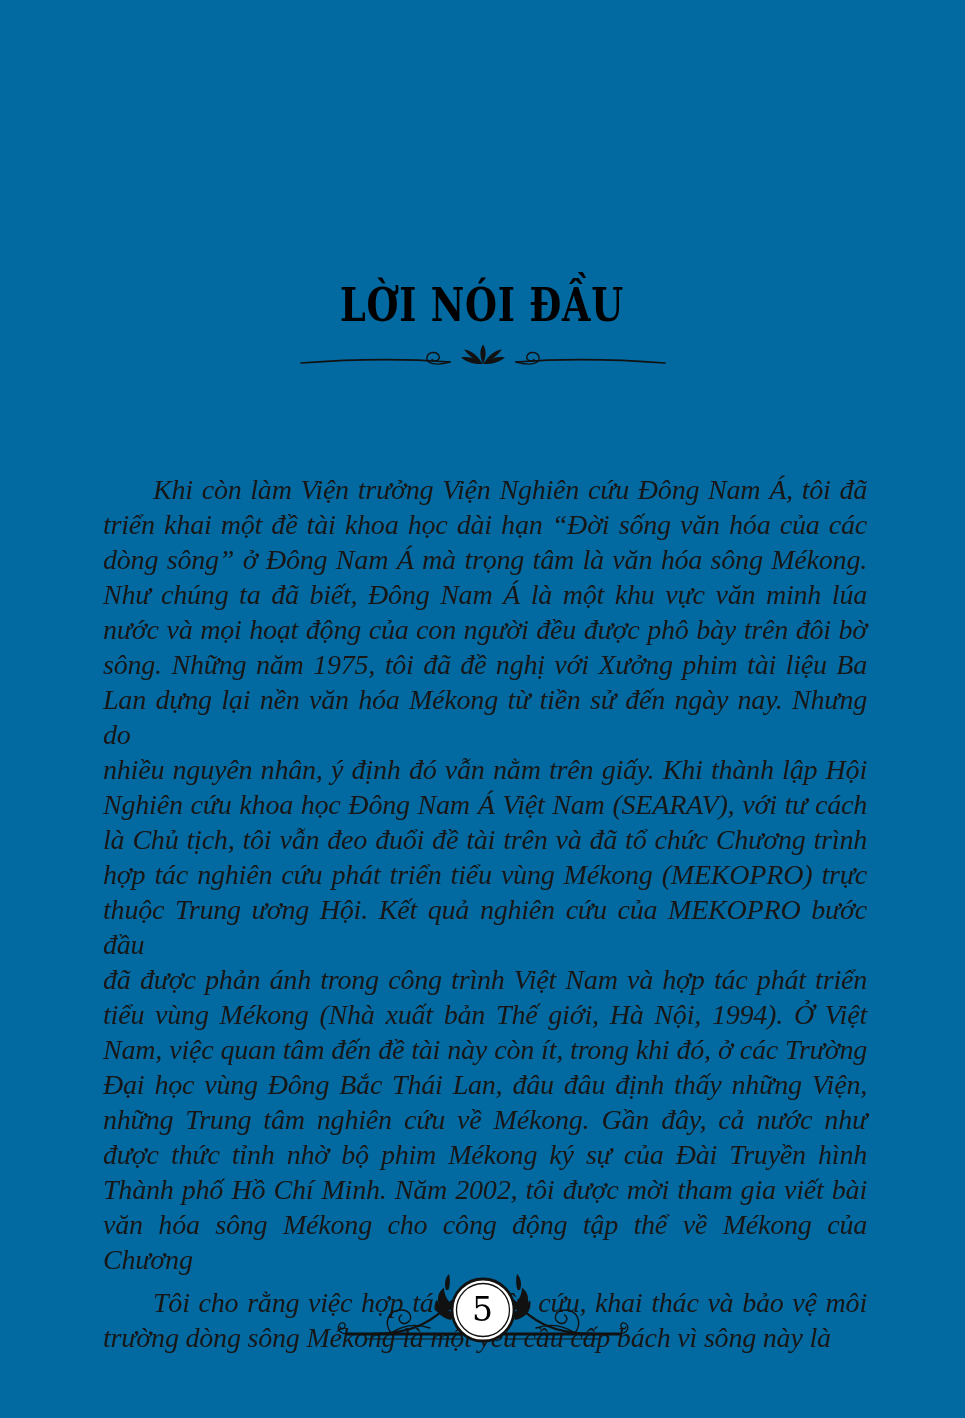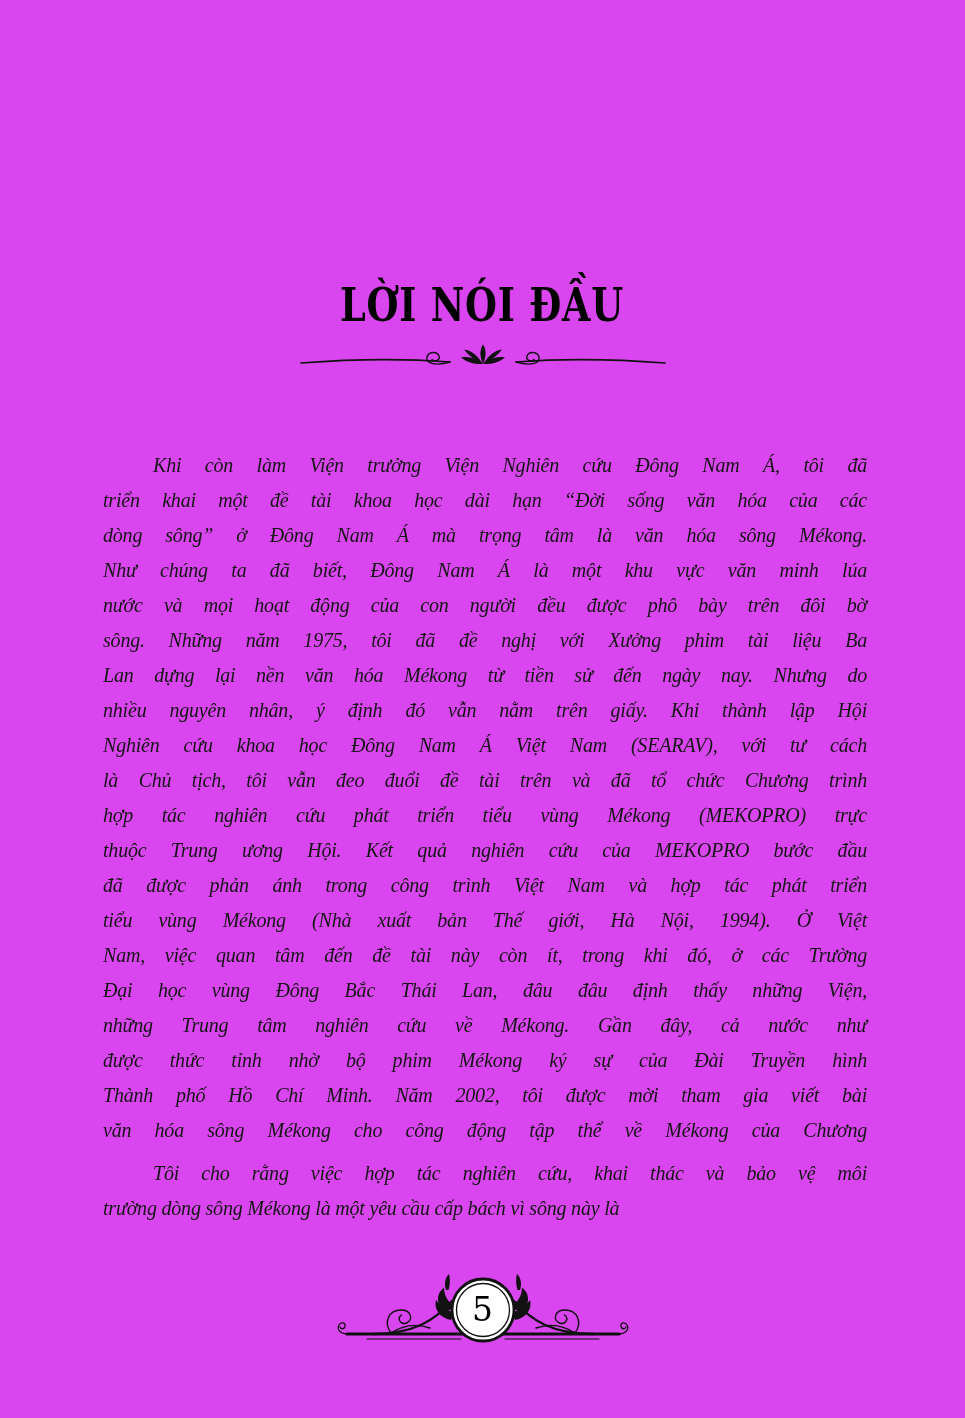--- a/index.html
+++ b/index.html
@@ -1,31 +1,31 @@
 <!DOCTYPE html>
 <html><head>
 <meta charset="utf-8">
 <style>
   * { margin:0; padding:0; box-sizing:border-box; }
   html, body { background:#ffffff; }
   .page {
     position:relative; width:965px; height:1418px;
-    background:#d946ef; margin:0 auto; overflow:hidden;
+    background:#0369a1; margin:0 auto; overflow:hidden;
     font-family:"Liberation Serif", serif; color:#161616;
   }
   .title-wrap { position:absolute; top:281px; left:0; width:100%; text-align:center; }
   .page-title {
     display:inline-block; font-family:"DejaVu Serif", serif; font-weight:700;
     font-size:47px; line-height:1; color:#000;
     transform:scaleX(0.78); transform-origin:center; letter-spacing:1px; white-space:nowrap;
   }
   .divider { position:absolute; top:342px; left:50%; transform:translateX(-50%); }
   .body-text {
-    position:absolute; top:448px; left:103px; width:764px;
-    font-style:italic; font-size:20px; line-height:35px; letter-spacing:-0.2px;
+    position:absolute; top:472px; left:103px; width:764px;
+    font-style:italic; font-size:28px; line-height:35px; letter-spacing:-0.2px;
   }
   .paragraph + .paragraph { margin-top:8px; }
   .line { text-align:justify; text-align-last:justify; }
   .line.para-last { text-align-last:left; }
   .line.indent { text-indent:50px; }
   .footer-ornament {
     position:absolute; top:1260px; left:50%; transform:translateX(-50%);
     width:300px; height:110px;
   }
   .page-number {

